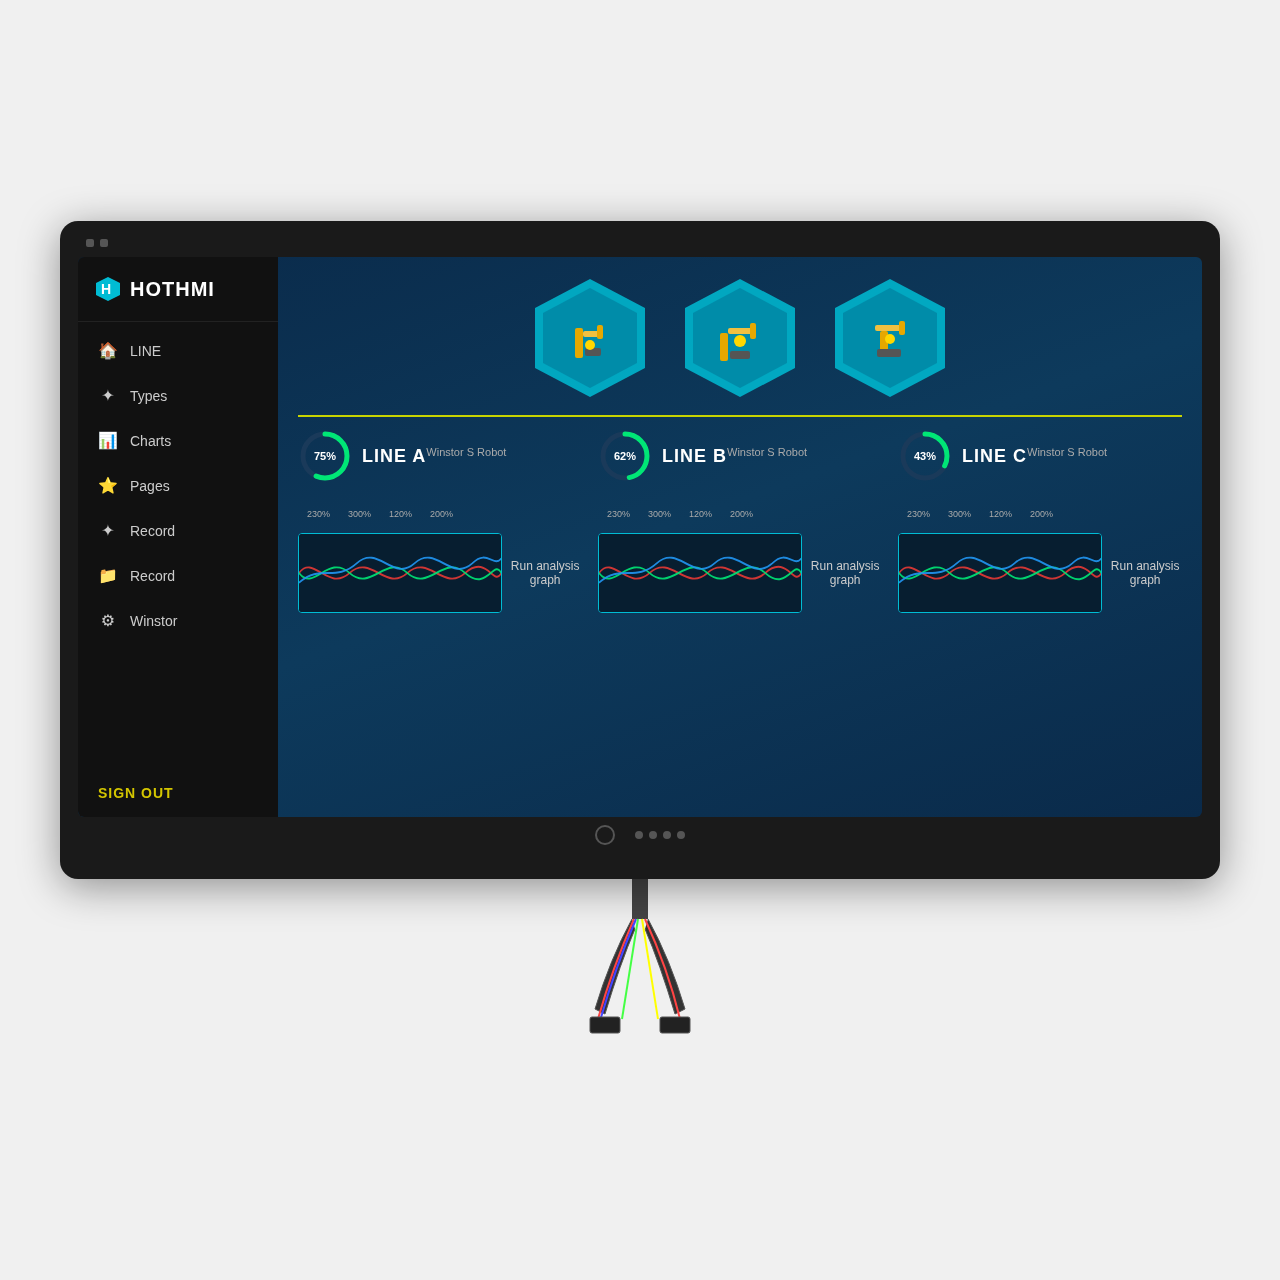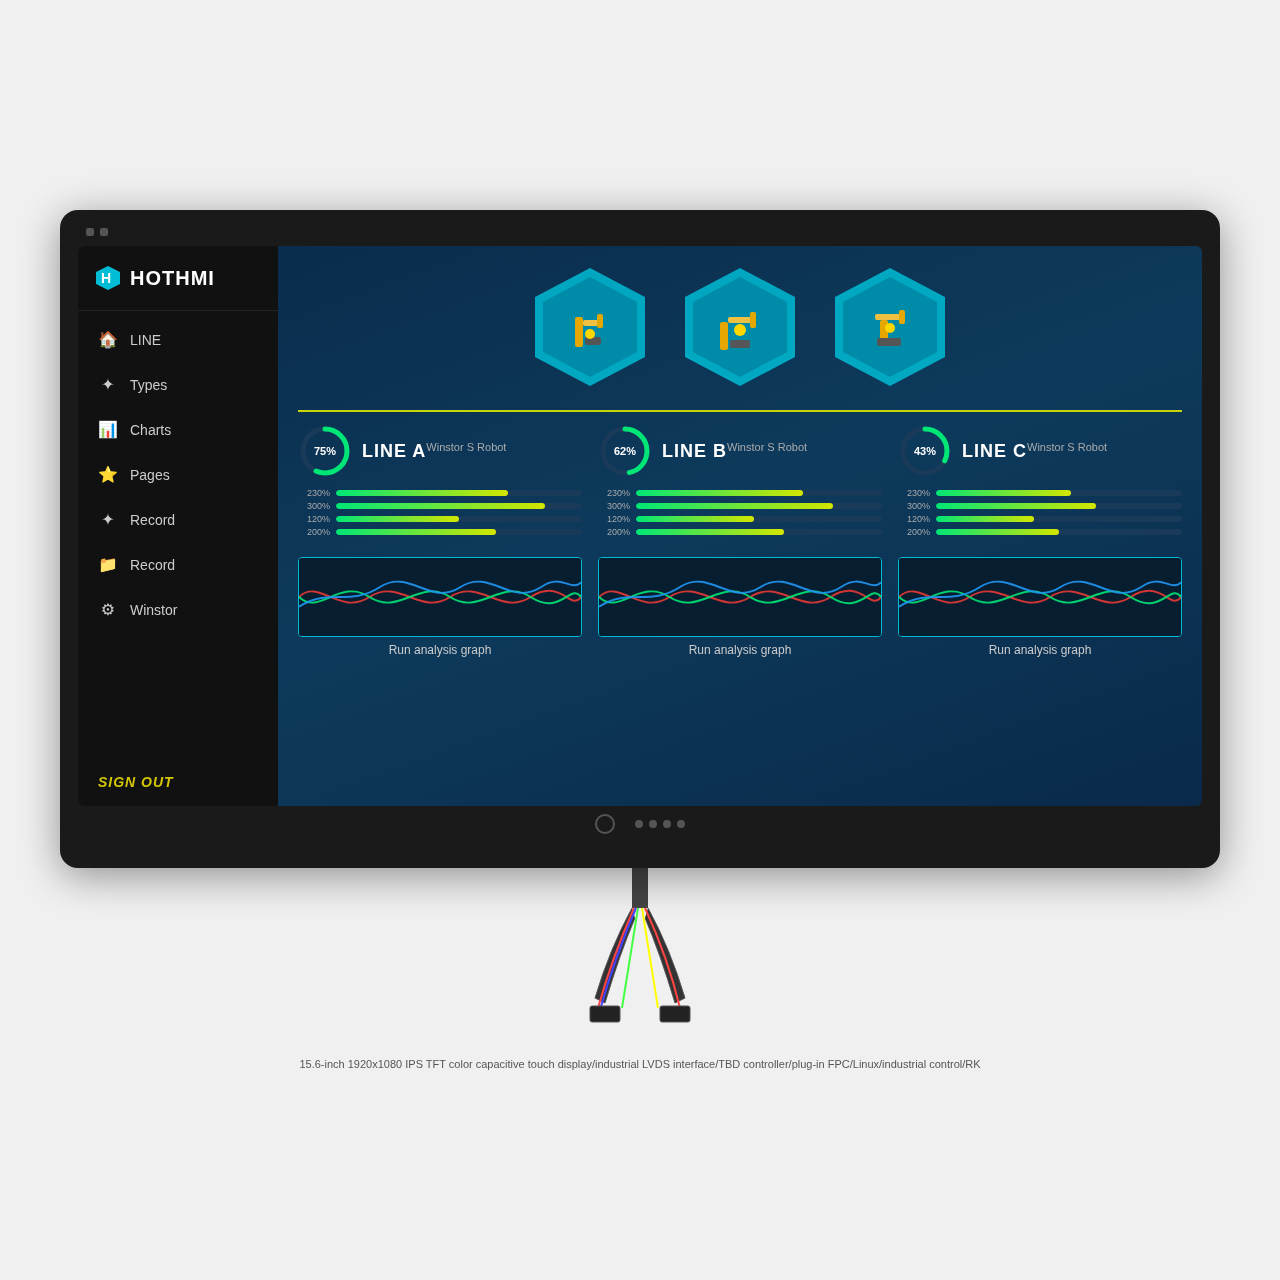--- a/index.html
+++ b/index.html
@@ -106,31 +106,30 @@
       text-align: center;
     }
 
     .sign-out {
       padding: 16px 20px;
       color: #d4c600;
       font-weight: bold;
       font-size: 14px;
       cursor: pointer;
       letter-spacing: 1px;
-      font-style: italic;
     }
 
     
     .main-content {
       flex: 1;
       padding: 16px 20px;
       overflow-y: auto;
       display: flex;
       flex-direction: column;
-      gap: 14px;
+      gap: 8px;
     }
 
     
     .robots-row {
       display: flex;
       gap: 20px;
       justify-content: center;
       margin-bottom: 4px;
     }
 
@@ -196,23 +195,22 @@
       letter-spacing: 1px;
     }
 
     .line-subtitle {
       color: #aaa;
       font-size: 11px;
     }
 
     .bar-stats {
       display: flex;
-      flex-direction: column;
       gap: 3px;
-      margin-top: 4px;
+      margin-top: 20px;
     }
 
     .bar-row {
       display: flex;
       align-items: center;
       gap: 6px;
     }
 
     .bar-label {
       color: #aaa;
@@ -239,21 +237,21 @@
     
     .charts-row {
       display: flex;
       gap: 16px;
       margin-top: 6px;
     }
 
     .chart-card {
       flex: 1;
       display: flex;
-      flex-direction: column;
+      flex-direction: row;
       align-items: center;
       gap: 6px;
     }
 
     .chart-box {
       width: 100%;
       height: 80px;
       border: 1.5px solid #00bcd4;
       border-radius: 4px;
       background: #071e30;
@@ -610,14 +608,13 @@
       <path d="M56,40 Q34,92 20,142" fill="none" stroke="#44f" stroke-width="2"></path>
       <path d="M58,40 Q50,90 42,140" fill="none" stroke="#4f4" stroke-width="2"></path>
       <path d="M62,40 Q70,90 78,140" fill="none" stroke="#ff0" stroke-width="2"></path>
       <path d="M65,40 Q88,90 100,140" fill="none" stroke="#f44" stroke-width="2"></path>
 
       <rect x="10" y="138" width="30" height="16" fill="#222" stroke="#555" stroke-width="1" rx="2"></rect>
       <rect x="80" y="138" width="30" height="16" fill="#222" stroke="#555" stroke-width="1" rx="2"></rect>
     </svg>
   </div>
 
-  <p class="bottom-text">15.6-inch 1920x1080 IPS TFT color capacitive touch display/industrial LVDS interface/TBD controller/plug-in FPC/Linux/industrial control/RK</p>
 </div>
 
 </body></html>

